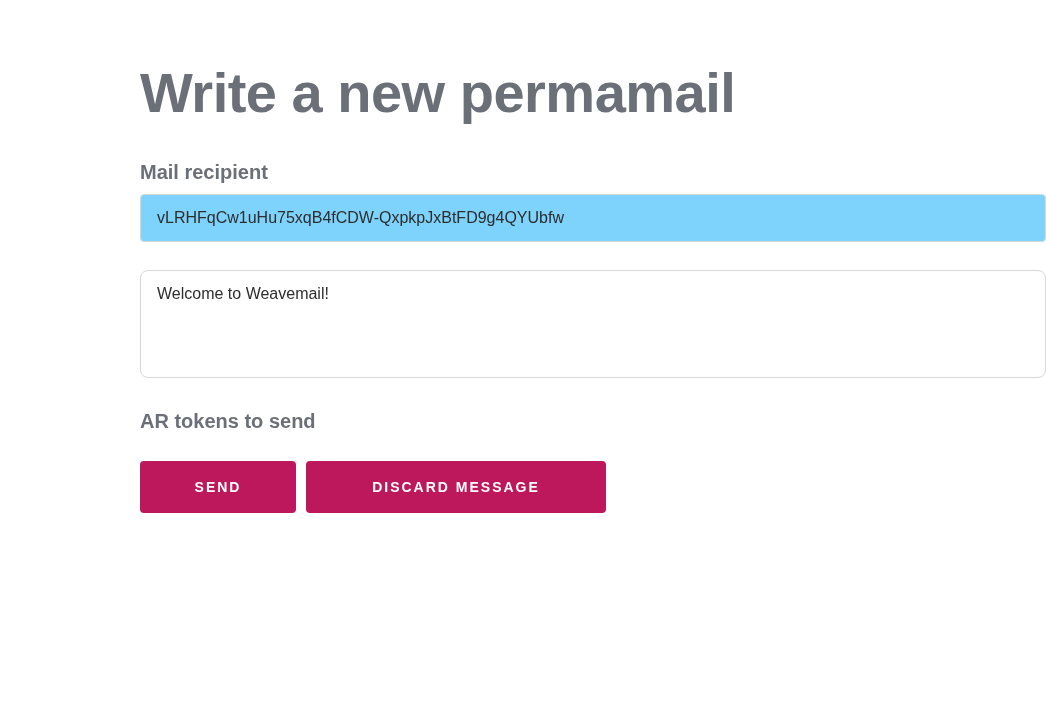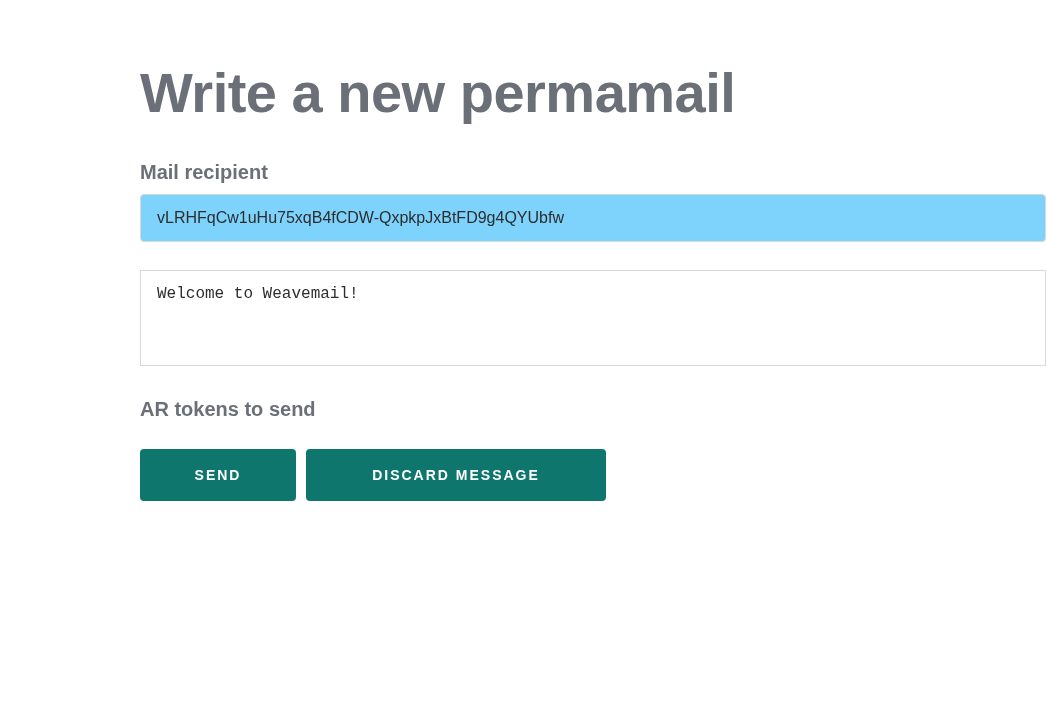--- a/index.html
+++ b/index.html
@@ -45,38 +45,38 @@
       font-family: inherit;
     }
     .form-textarea {
       width: 100%;
       padding: 14px 16px;
       font-size: 16px;
       font-weight: 400;
       color: #2d2d2d;
       background: #ffffff;
       border: 1px solid #d8d8d8;
-      border-radius: 0;
+      border-radius: 8px;
       outline: none;
-      font-family: Liberation Mono, monospace;
+      font-family: Liberation Sans, sans-serif;
       resize: none;
-      height: 96px;
+      height: 108px;
     }
     .button-row {
       display: flex;
       gap: 10px;
       margin-top: 12px;
     }
     .btn {
       padding: 18px 36px;
       font-size: 14px;
       font-weight: 700;
       letter-spacing: 2px;
       color: #ffffff;
-      background: #0f766e;
+      background: #be185d;
       border: none;
       border-radius: 4px;
       cursor: pointer;
       text-transform: uppercase;
       font-family: inherit;
     }
     .btn-send {
       min-width: 156px;
     }
     .btn-discard {

